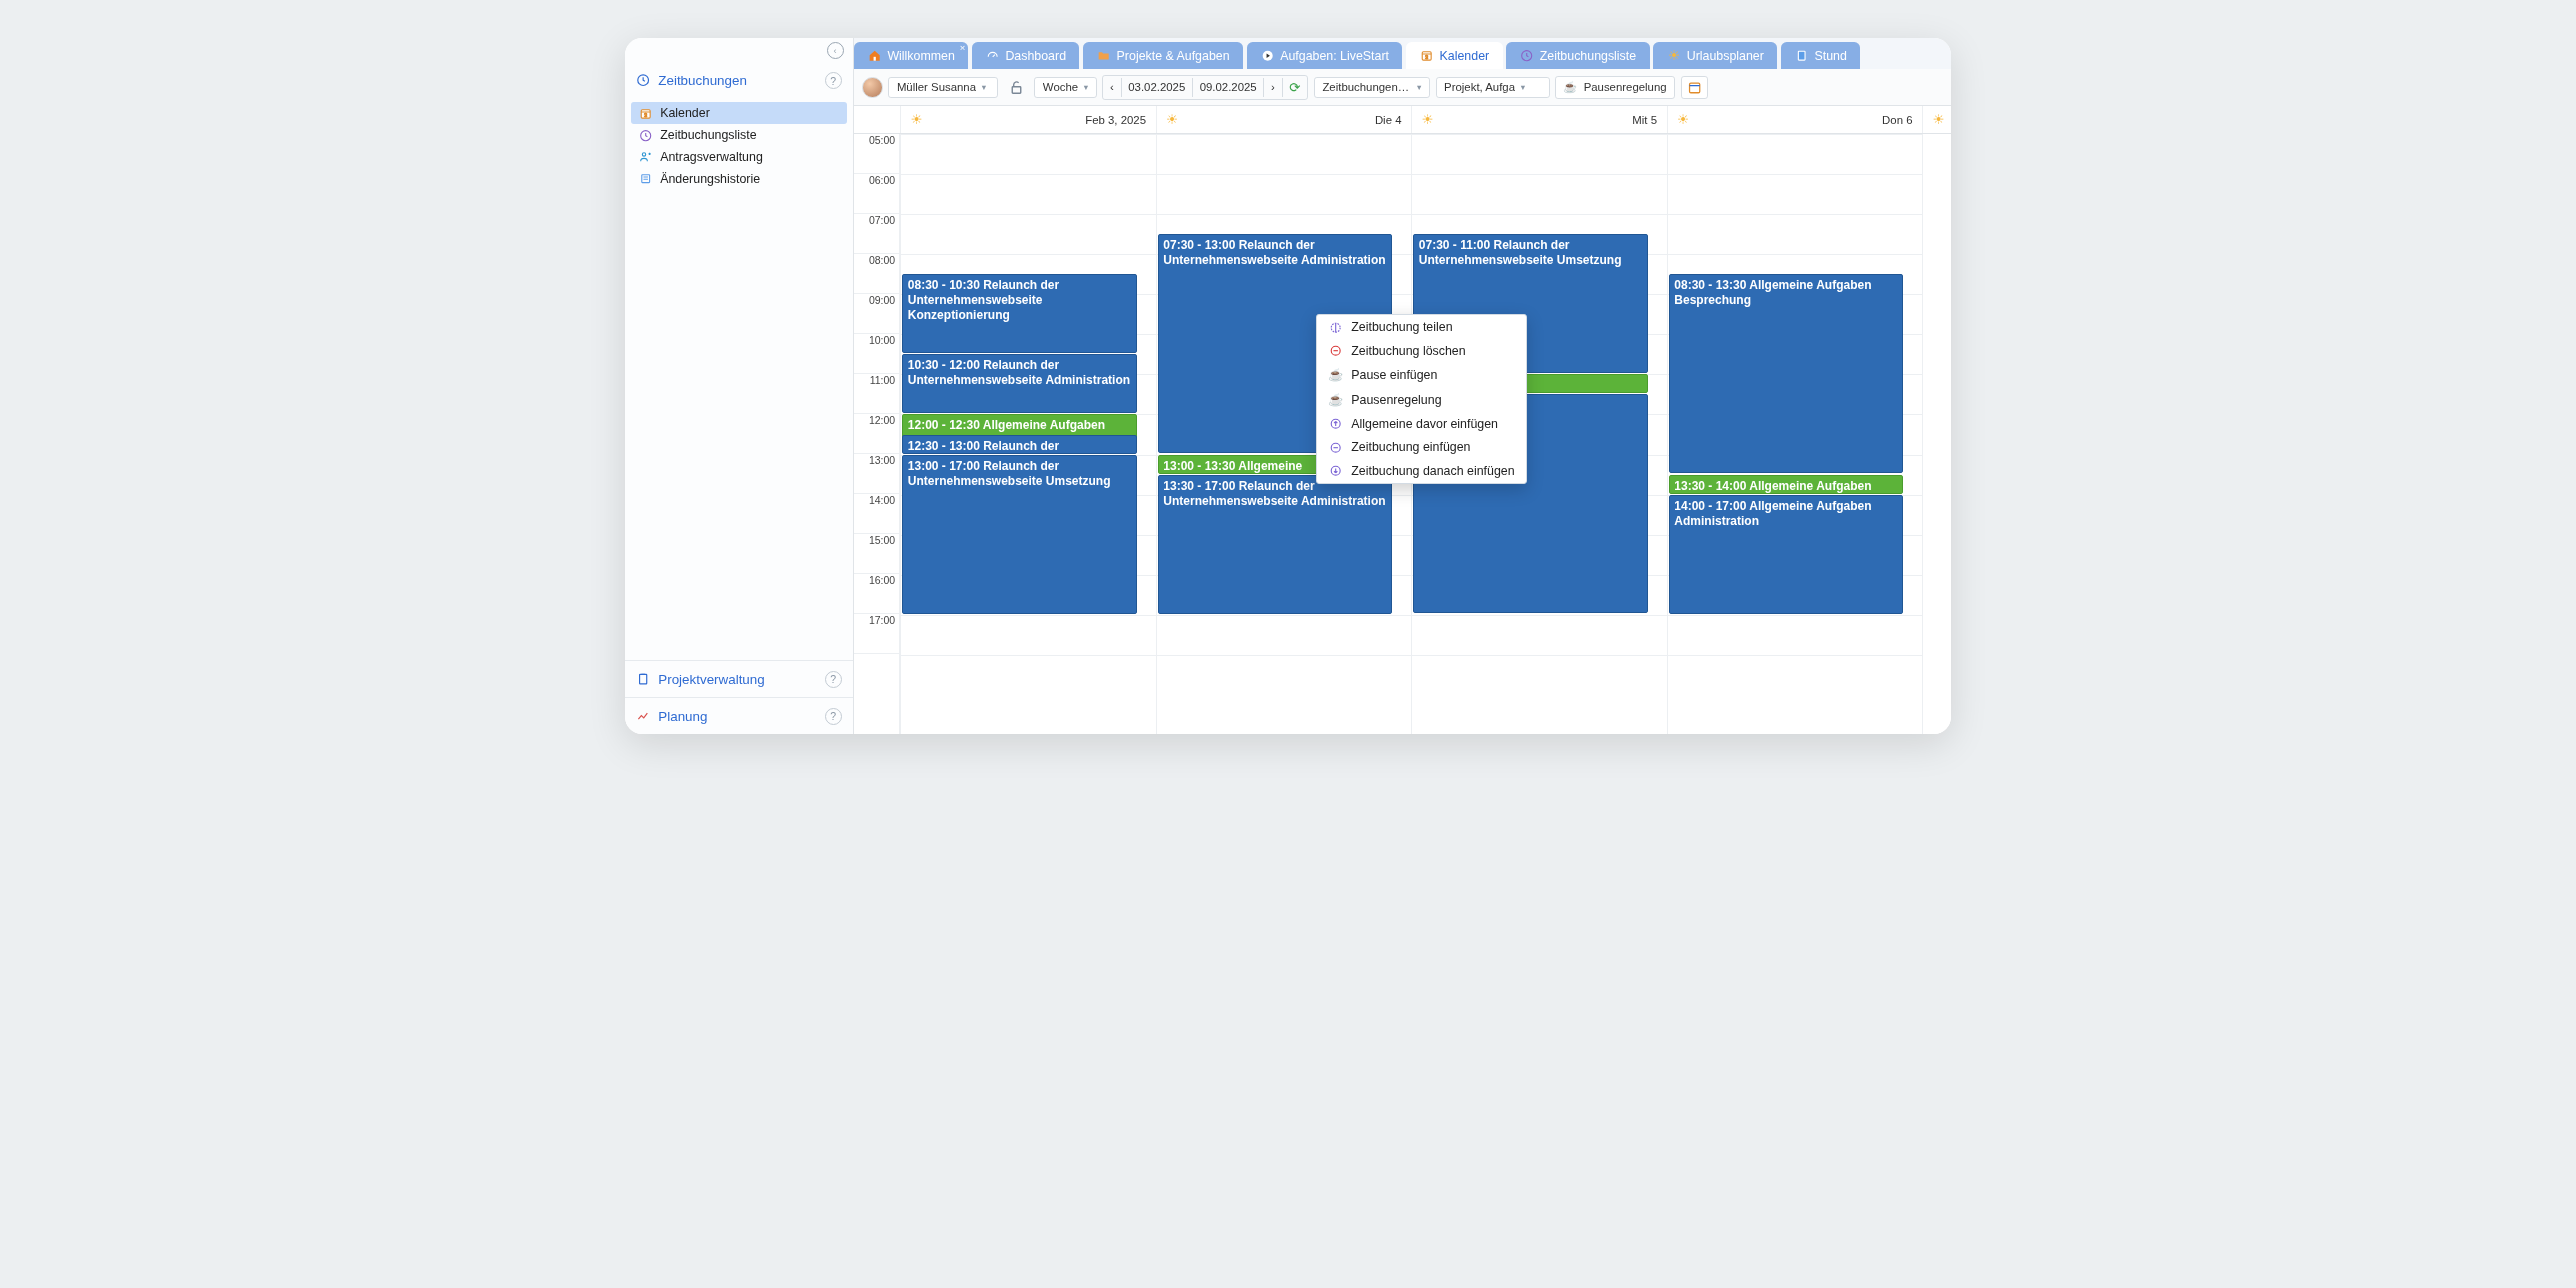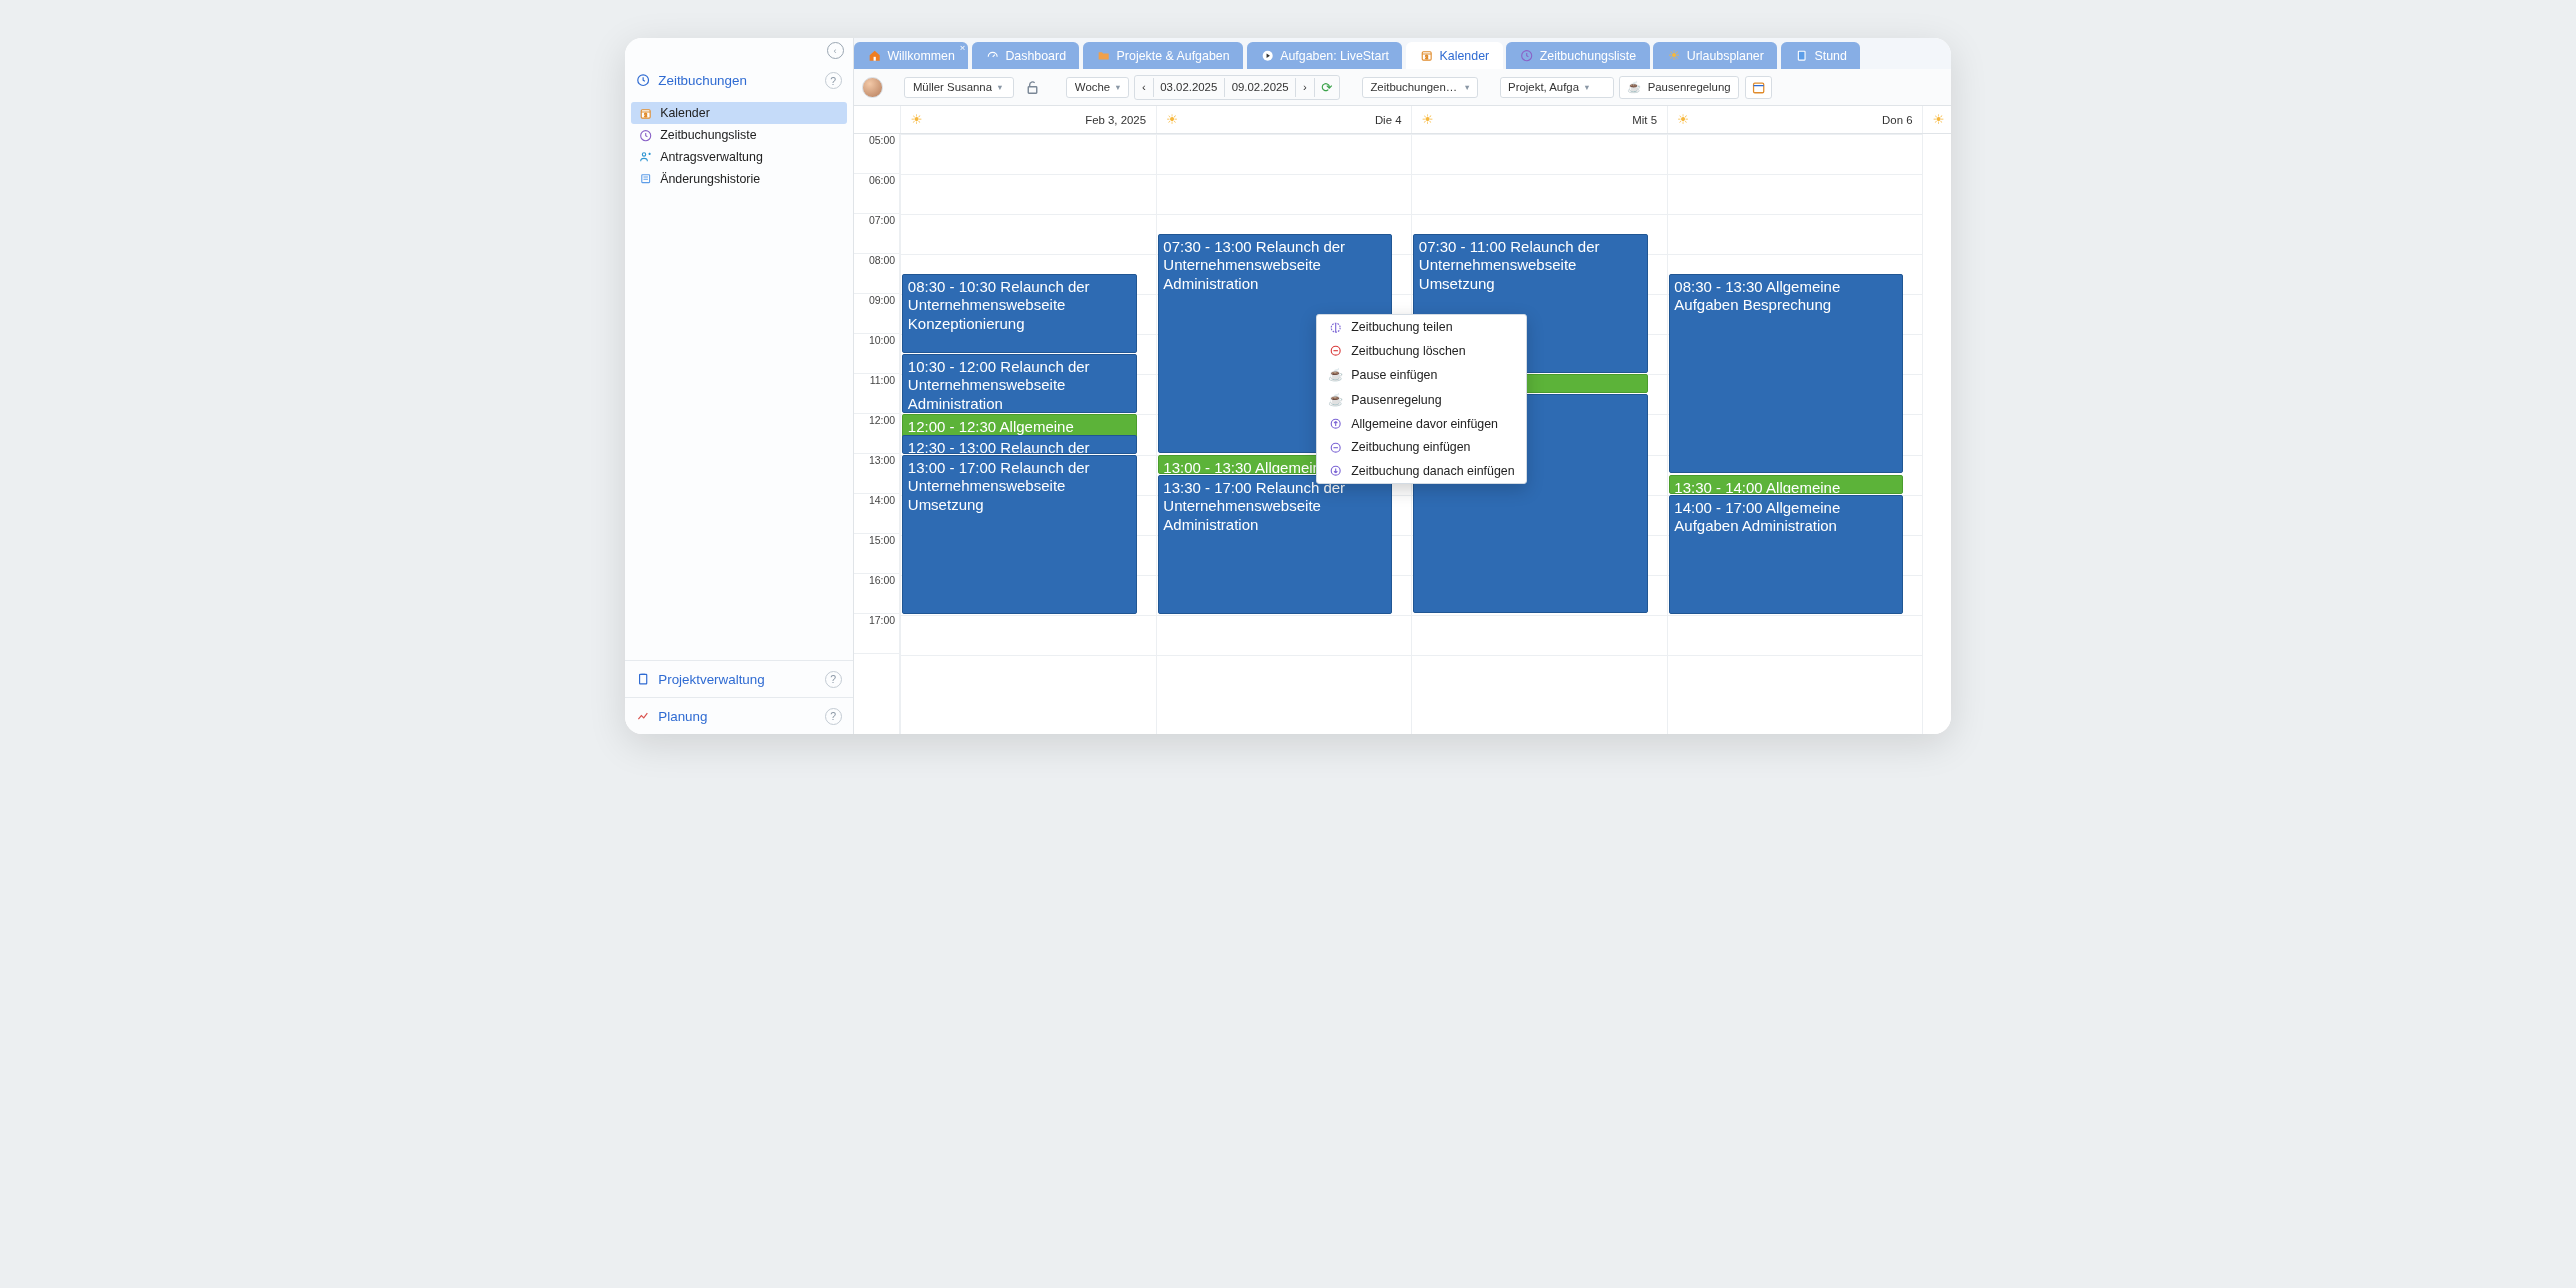--- a/index.html
+++ b/index.html
@@ -133,21 +133,21 @@
 .tool-btn, .tool-select, .tool-date {
   border: 1px solid #d7dde3;
   background: #fff;
   border-radius: 2.9px;
   padding: 3.8px 7.6px;
   font-size: 11.4px;
   color: #333;
   display: flex; align-items: center; gap: 5.7px;
   cursor: pointer;
 }
-.tool-select { min-width: 0; margin-left: 16px; }
+.tool-select { min-width: 0; }
 .tool-select .sel-text { white-space: nowrap; overflow: hidden; text-overflow: ellipsis; }
 .chev { font-size: 8.6px; color: #8a97a5; }
 .nav-group {
   display: flex; align-items: center;
   border: 1px solid #d7dde3; border-radius: 2.9px; background: #fafbfc;
 }
 .nav-group > div { padding: 3.8px 6.7px; border-right: 1px solid #d7dde3; font-size: 11.4px; color:#333; display:flex; align-items:center; }
 .nav-group > div:last-child { border-right: none; }
 .nav-arrow { cursor:pointer; color:#7a8796; }
 .refresh-icon { color:#3ba24a; font-size:13.4px; }
@@ -192,27 +192,28 @@
 }
 .day-col .hour-line {
   position: absolute; left:0; right:0;
   border-bottom: 1px solid #eceff2;
 }
 .event {
   position: absolute;
   left: 1px; right: 19px;
   background: #2e6bb3;
   color: #fff;
-  font-size: 15px;
+  font-size: 12px;
   padding: 2.9px 4.8px;
   border-radius: 1.9px;
   overflow: hidden;
   line-height: 1.25;
   border: 1px solid #205693;
   cursor: pointer;
+  font-weight: bold;
 }
 .event.green { background: #5cb339; border-color:#4a9c2c; }
 
 .context-menu {
   position: absolute;
   background: #fff;
   border: 1px solid #d3dbe3;
   box-shadow: 0 5.7px 17px rgba(0,0,0,0.18);
   border-radius: 2.9px;
   font-size: 12.4px;

